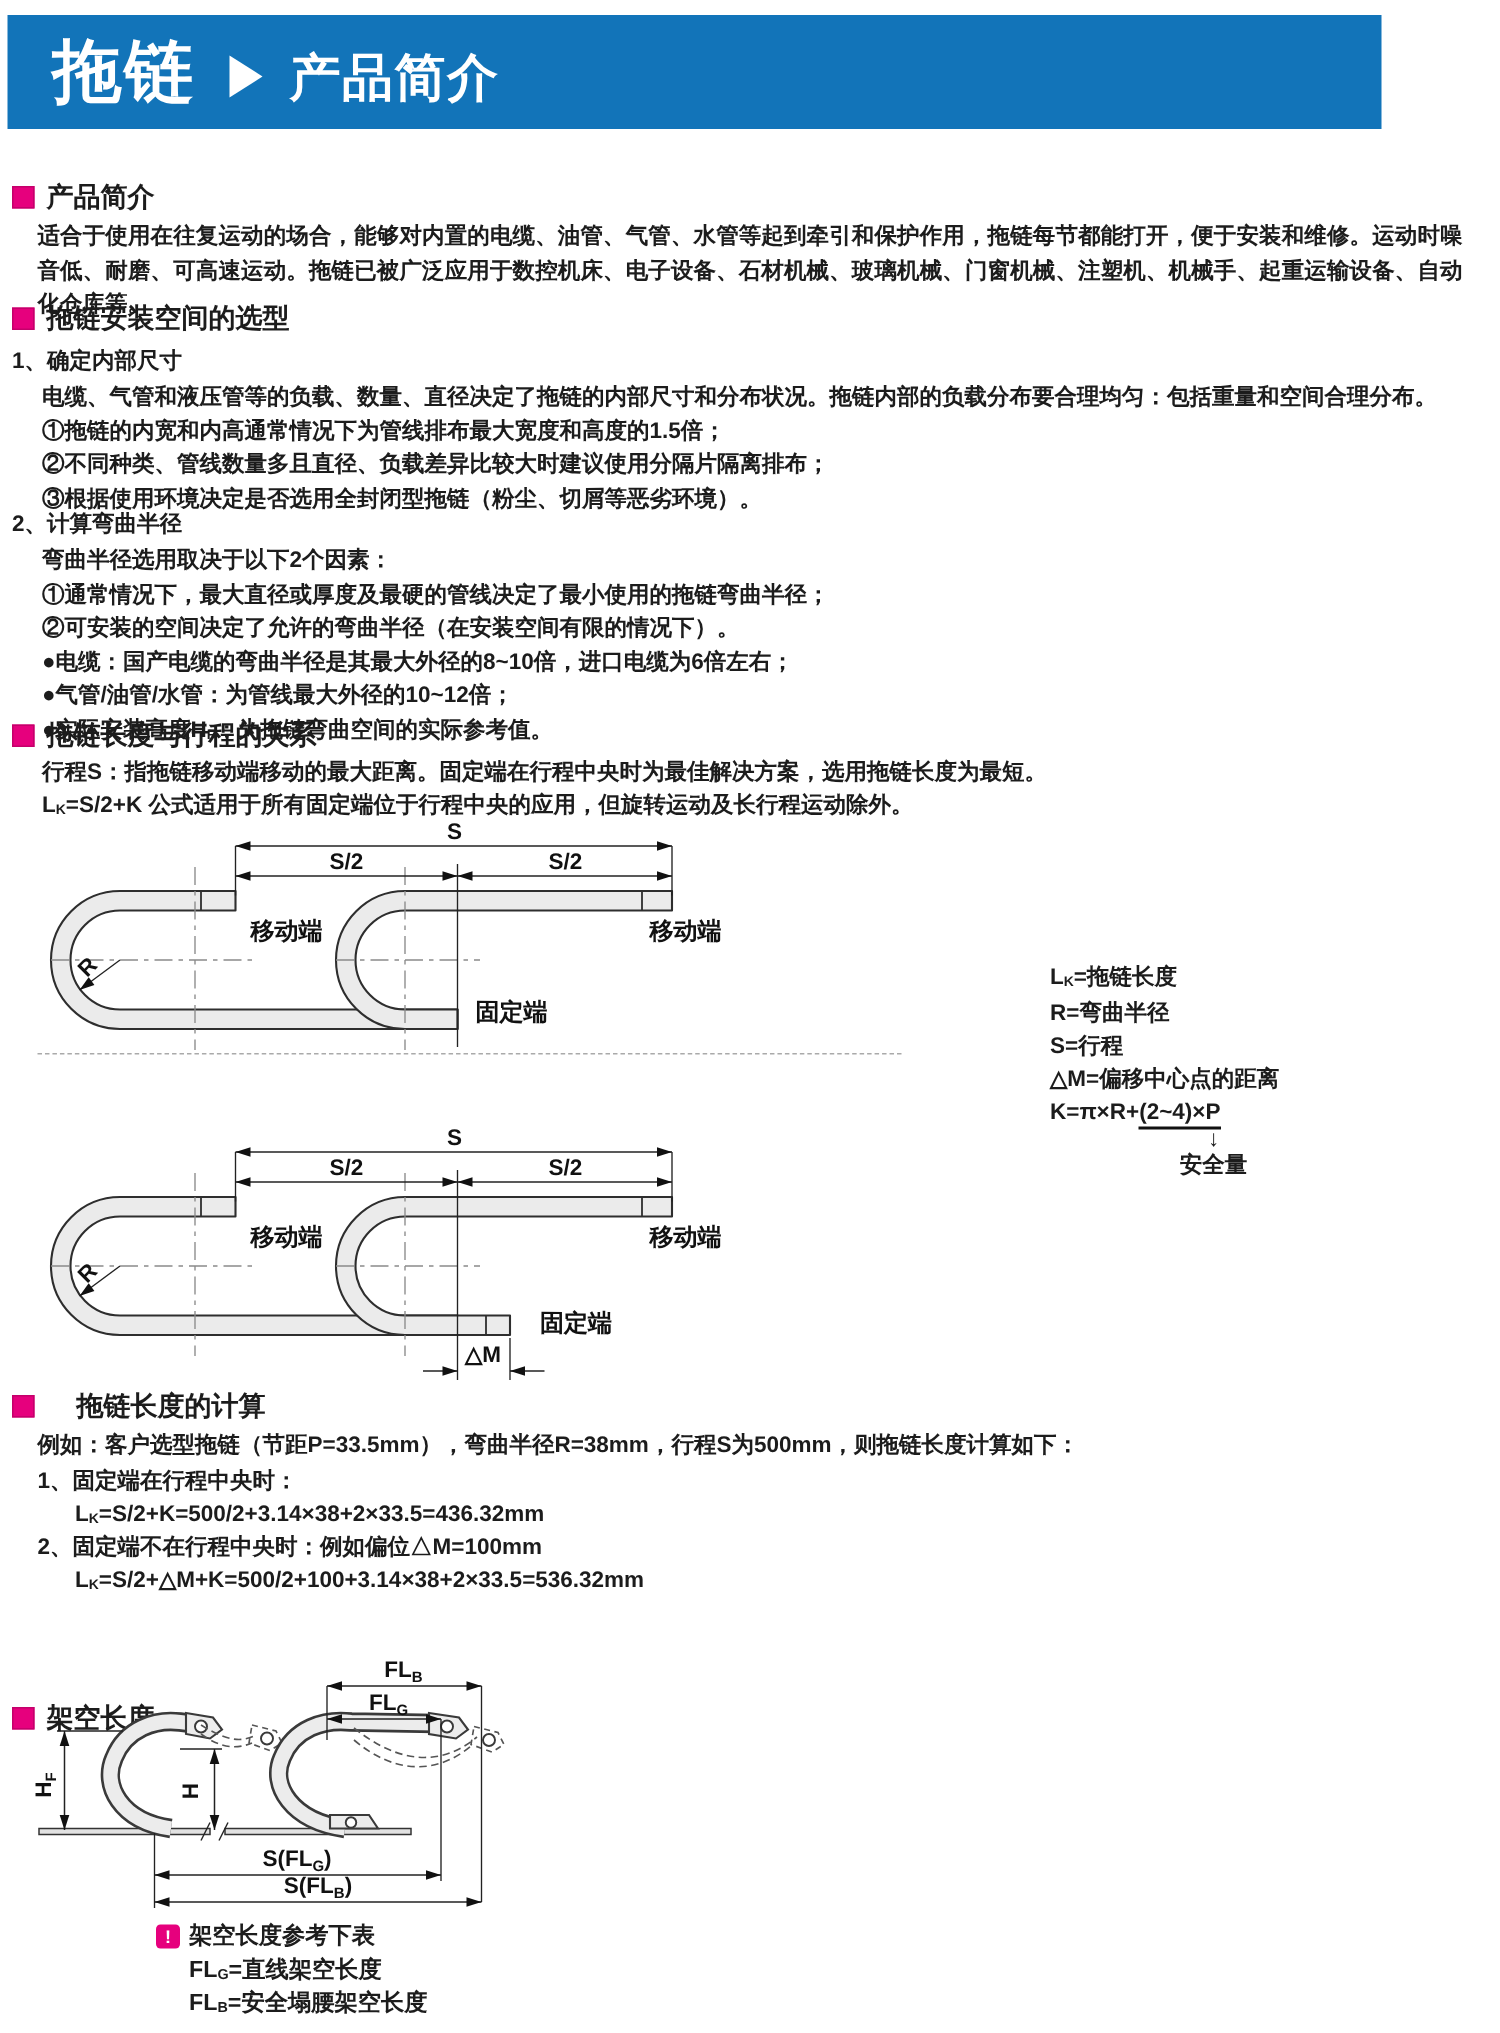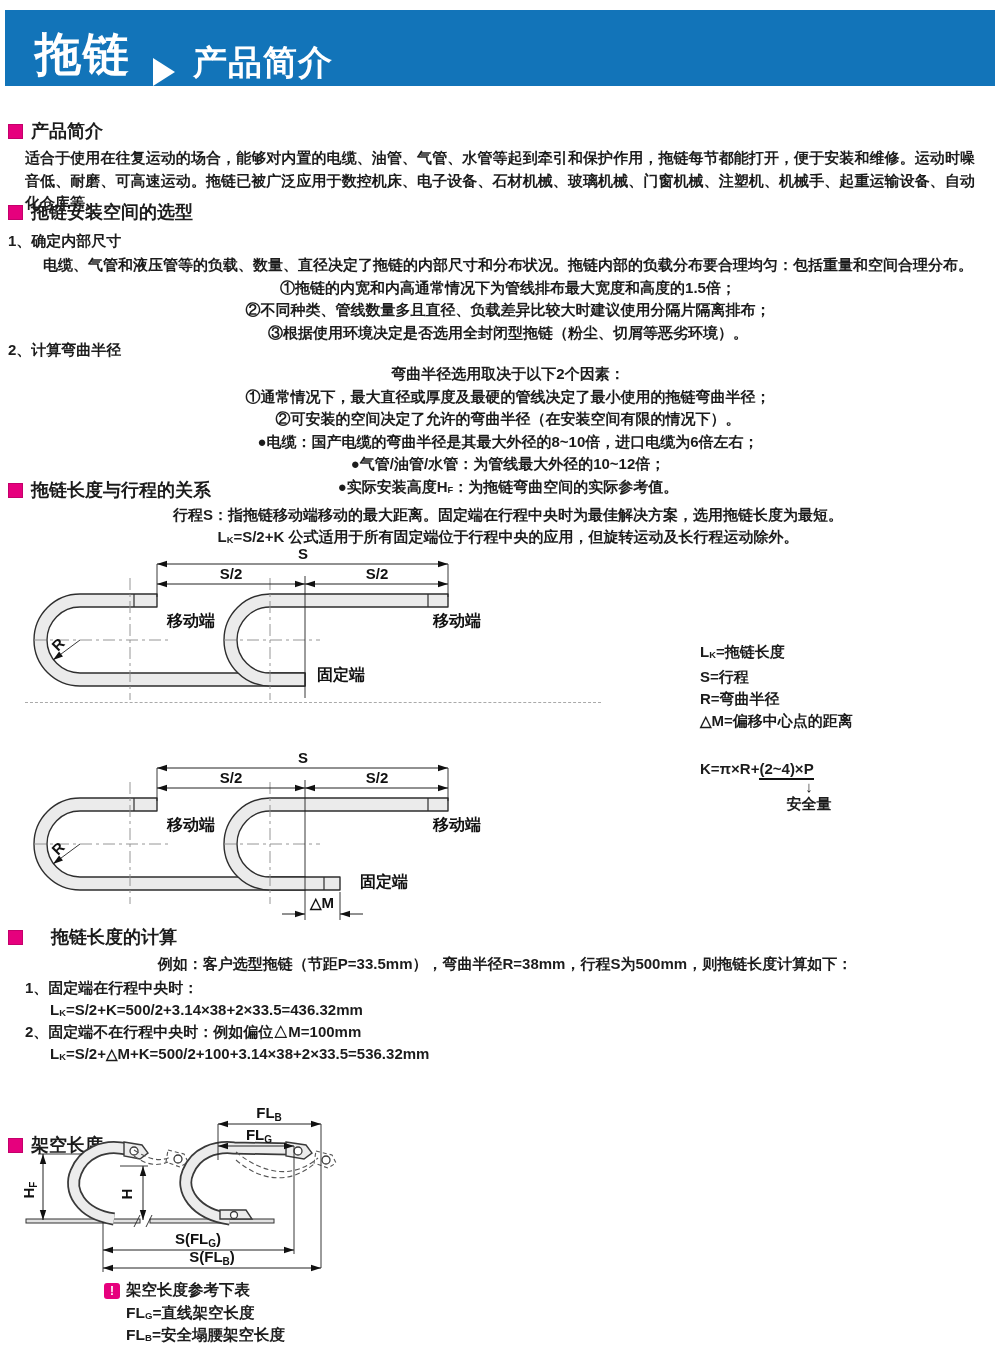--- a/index.html
+++ b/index.html
@@ -1,40 +1,40 @@
 <!DOCTYPE html>
 <html><head>
 <meta charset="utf-8">
 <style>
   html,body{margin:0;padding:0;background:#ffffff;}
   #page{position:relative;width:1000px;height:1355px;background:#fff;
         font-family:"Liberation Sans",sans-serif;color:#1c1c1c;overflow:hidden;}
 
   
-  .hdr{position:absolute;left:5px;top:10px;width:990px;height:76px;background:#1274b9;
-       display:flex;align-items:flex-end;padding-left:30px;box-sizing:border-box;}
+  .hdr{position:absolute;left:5px;top:10px;width:916px;height:76px;background:#1274b9;
+       display:flex;align-items:center;padding-left:30px;box-sizing:border-box;}
   .hdr .t1{color:#fff;font-size:46px;font-weight:700;letter-spacing:2px;}
   .hdr .tri{width:0;height:0;border-left:22px solid #fff;border-top:14px solid transparent;
             border-bottom:14px solid transparent;margin:6px 18px 0 22px;}
   .hdr .t2{color:#fff;font-size:34px;font-weight:700;margin-top:8px;letter-spacing:1px;}
 
   
   .sec{position:absolute;display:flex;align-items:center;gap:8px;}
   .bullet{width:13px;height:13px;background:#e6007d;border:1px solid #c4006b;flex:0 0 auto;}
   .sec .h{font-size:18px;font-weight:700;}
 
-  .body-txt{position:absolute;font-size:15px;line-height:22.5px;font-weight:600;text-align:center;}
+  .body-txt{position:absolute;font-size:15px;line-height:22.5px;font-weight:600;}
   .just{text-align:justify;}
   .bold15{font-size:15px;font-weight:700;}
   .sub{font-size:0.62em;font-weight:inherit;vertical-align:-0.15em;}
 
   
   .legend{position:absolute;left:700px;top:641px;width:290px;font-size:15px;font-weight:700;line-height:22px;}
   .k-under{border-bottom:2px solid #111;padding-bottom:1px;}
-  .k-line{margin-top:26px;}
+  .k-line{margin-top:0;}
   .safety{width:86px;margin-left:66px;text-align:center;}
   .safety .ar{display:block;font-size:15px;line-height:13px;font-weight:700;}
 
   .dash-sep{position:absolute;left:25px;top:702px;width:576px;border-top:1.5px dashed #aaa;}
 
   
   .note-row{position:absolute;font-size:15.5px;font-weight:700;display:flex;align-items:center;gap:6px;}
   .info-icon{display:inline-flex;align-items:center;justify-content:center;width:16px;height:16px;
              background:#e6007d;color:#fff;border-radius:3px;font-size:12px;font-weight:700;flex:0 0 auto;}
 
@@ -140,22 +140,22 @@
 
     <text class="lbl" x="147" y="78">移动端</text>
     <text class="lbl" x="413" y="78">移动端</text>
     <text class="lbl" x="297" y="132">固定端</text>
   </svg>
 
   <div class="dash-sep"></div>
 
   <div class="legend">
     <div><span>L</span><span class="sub">K</span><span>=拖链长度</span></div>
+    <div>R=弯曲半径</div>
     <div>S=行程</div>
-    <div>R=弯曲半径</div>
     <div>△M=偏移中心点的距离</div>
     <div class="k-line"><span>K=π×R+</span><span class="k-under">(2~4)×P</span></div>
     <div class="safety">
       <span class="ar">↓</span>
       <span>安全量</span>
     </div>
   </div>
 
 
   <svg style="left:20px;top:752px;" width="700" height="172" viewBox="0 0 700 172">

